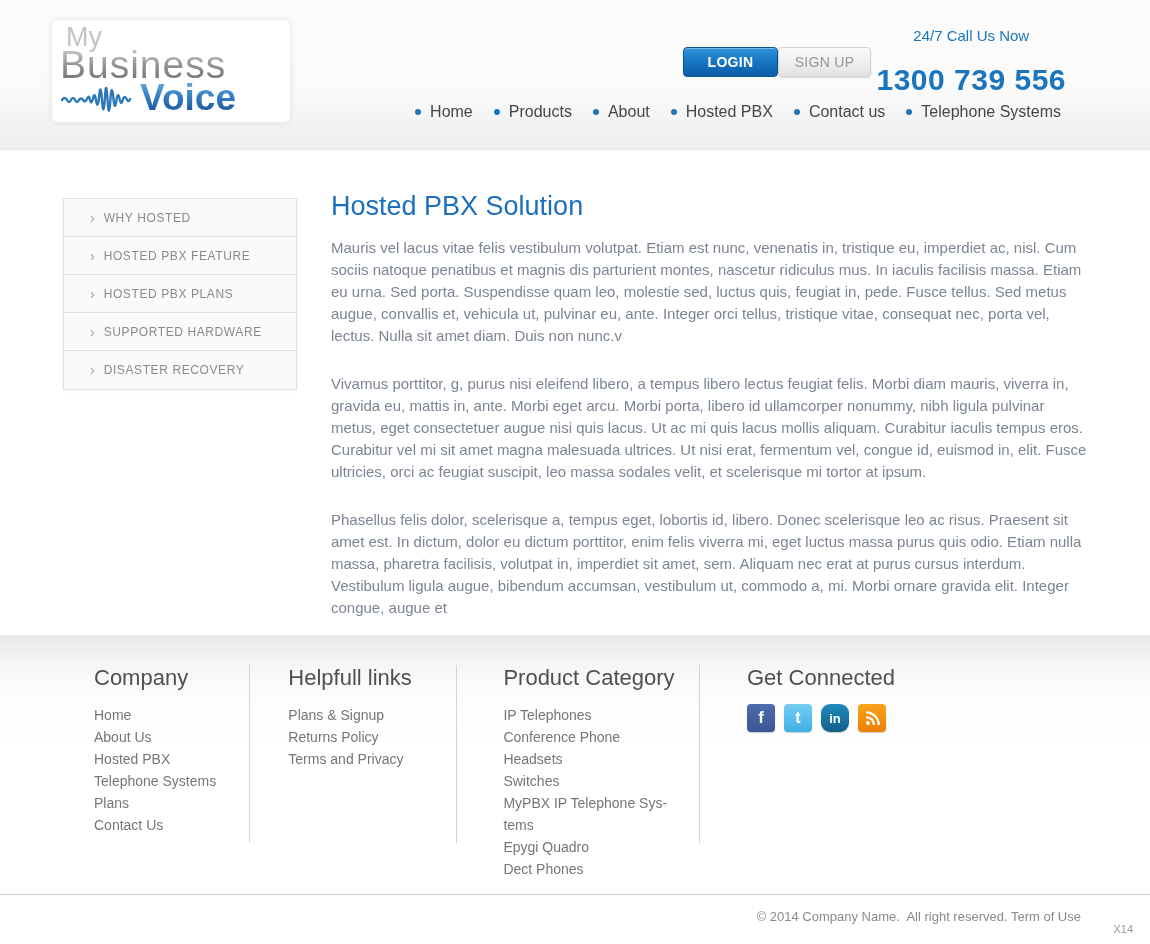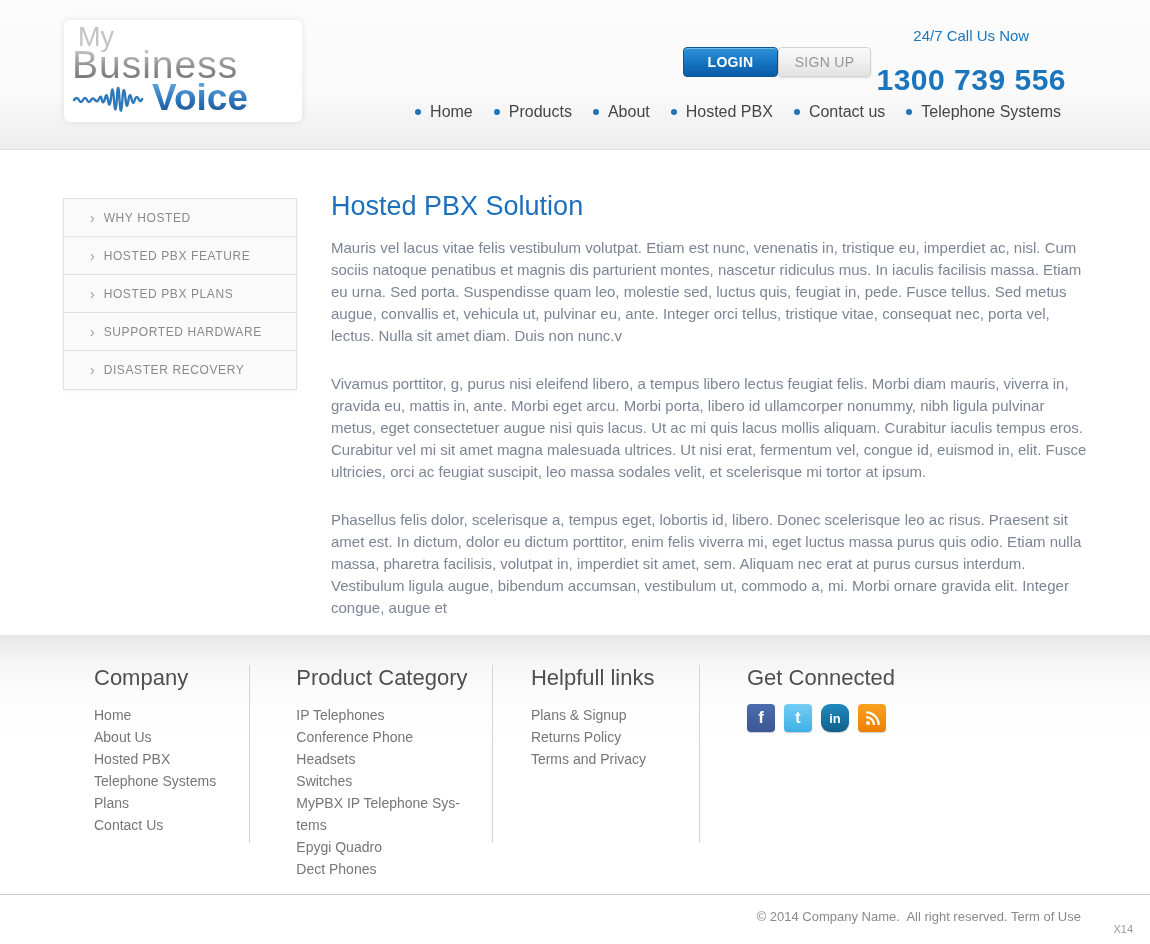--- a/index.html
+++ b/index.html
@@ -6,21 +6,21 @@
   html, body { width: 1150px; background: #fff; font-family: "Liberation Sans", sans-serif; }
   body { position: relative; height: 944px; overflow: hidden; }
 
   
   .header {
     position: relative; height: 150px;
     background: linear-gradient(180deg, #fcfcfc 0%, #fafafa 62%, #ededed 100%);
     border-bottom: 1px solid #e3e3e3;
   }
   .logo-box {
-    position: absolute; left: 64px; top: 20px; width: 238px; height: 102px;
+    position: absolute; left: 52px; top: 20px; width: 238px; height: 102px;
     background: #fff; border-radius: 6px; box-shadow: 0 0 7px rgba(0,0,0,.10);
     padding: 4px 0 0 8px; cursor: pointer; overflow: hidden;
   }
   .logo-my { font-size: 27px; color: #c3c3c3; font-weight: 400; margin-left: 6px; line-height: 1; }
   .logo-business {
     font-size: 39px; font-weight: normal; letter-spacing: 1px; line-height: 1; margin-top: -6px;
     background: linear-gradient(180deg, #c9c9c9 10%, #8f8f8f 55%, #6f6f6f 100%);
     -webkit-background-clip: text; background-clip: text; color: transparent;
   }
   .logo-bottom { display: flex; align-items: center; margin-top: -8px; }
@@ -184,36 +184,36 @@
     <div class="fcol fcol-1">
       <h2>Company</h2>
       <span class="flink">Home</span>
       <span class="flink">About Us</span>
       <span class="flink">Hosted PBX</span>
       <span class="flink">Telephone Systems</span>
       <span class="flink">Plans</span>
       <span class="flink">Contact Us</span>
     </div>
 
+    <div class="fcol fcol-3">
+      <h2>Helpfull links</h2>
+      <span class="flink">Plans &amp; Signup</span>
+      <span class="flink">Returns Policy</span>
+      <span class="flink">Terms and Privacy</span>
+    </div>
+
     <div class="fcol fcol-2">
       <h2>Product Category</h2>
       <span class="flink">IP Telephones</span>
       <span class="flink">Conference Phone</span>
       <span class="flink">Headsets</span>
       <span class="flink">Switches</span>
       <span class="flink">MyPBX IP Telephone Sys­tems</span>
       <span class="flink">Epygi Quadro</span>
       <span class="flink">Dect Phones</span>
-    </div>
-
-    <div class="fcol fcol-3">
-      <h2>Helpfull links</h2>
-      <span class="flink">Plans &amp; Signup</span>
-      <span class="flink">Returns Policy</span>
-      <span class="flink">Terms and Privacy</span>
     </div>
 
     <div class="fcol fcol-4">
       <h2>Get Connected</h2>
       <div class="social-row">
         <div class="social social-fb">f</div>
         <div class="social social-tw">t</div>
         <div class="social social-in">in</div>
         <div class="social social-rss">
           <svg width="15" height="15" viewBox="0 0 16 16">

